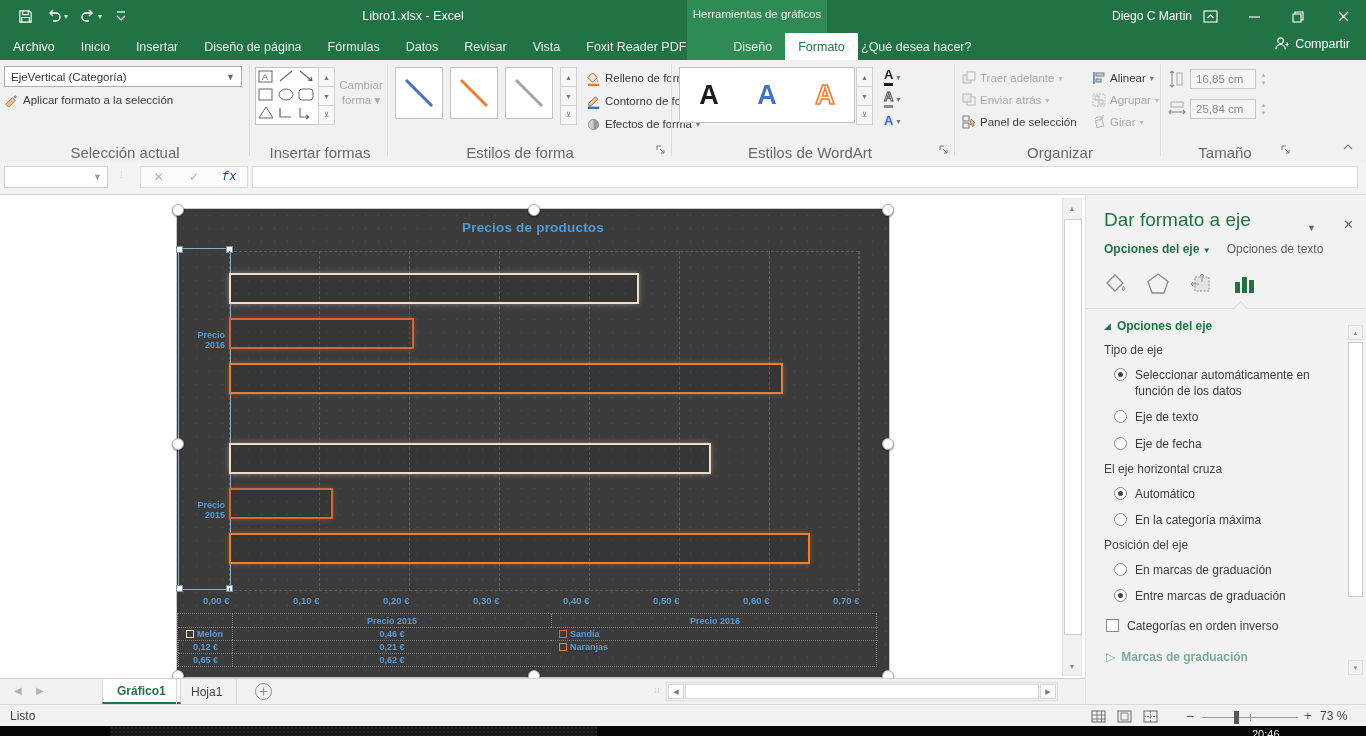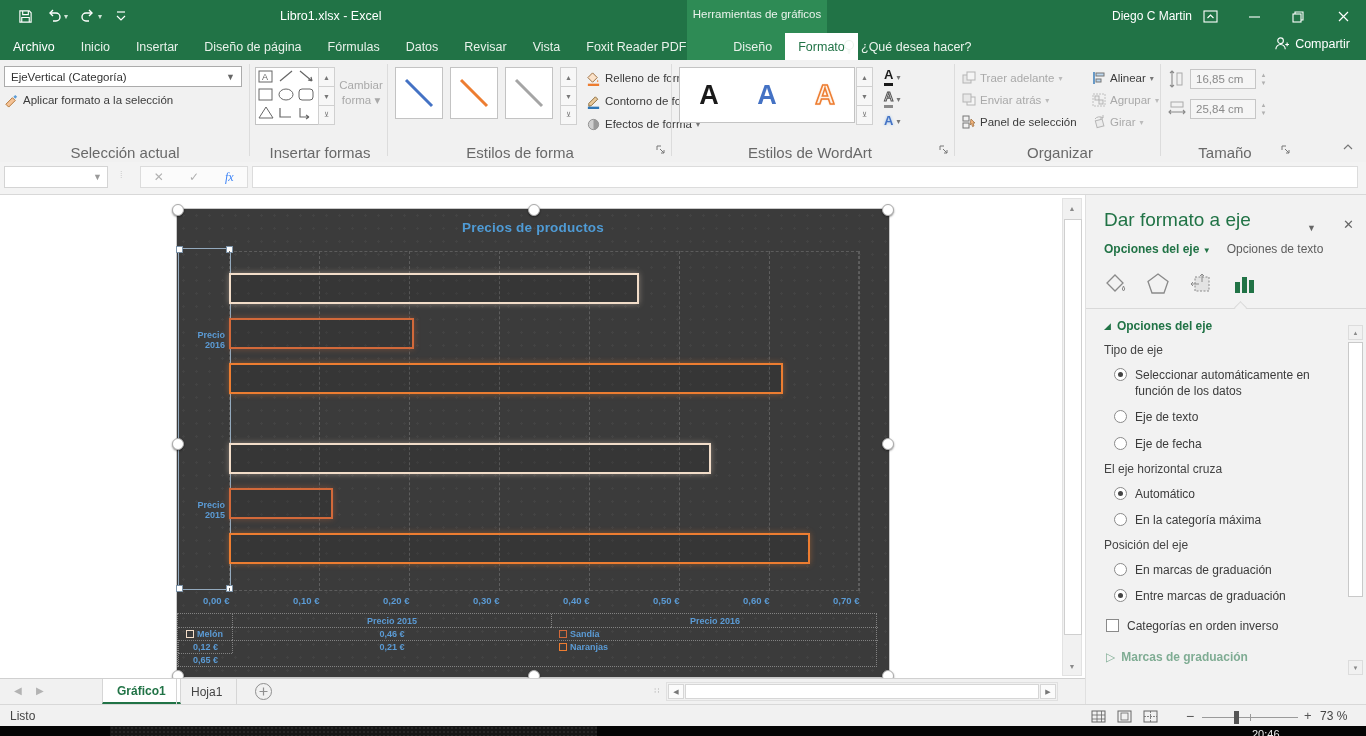--- a/index.html
+++ b/index.html
@@ -6,21 +6,21 @@
   #app{position:relative;width:1366px;height:736px;background:#fff;overflow:hidden;
        font-family:"Liberation Sans","DejaVu Sans",sans-serif;-webkit-font-smoothing:antialiased;}
   .abs{position:absolute;}
   
   #header{position:absolute;left:0;top:0;width:1366px;height:60px;background:#217346;}
   #ctxband{position:absolute;left:687px;top:0;width:140px;height:60px;background:#2e8b55;}
   #ctxband .lbl{position:absolute;left:0;top:8px;width:140px;text-align:center;color:#eaf3ec;font-size:11.5px;}
   #titlebar{position:absolute;left:0;top:0;width:1366px;height:33px;}
   .qatbtn{position:absolute;top:6px;height:20px;display:flex;align-items:center;gap:2px;color:#fff;}
   .caret{font-size:8px;color:#cfe3d6;}
-  #wintitle{position:absolute;left:280px;top:9px;width:266px;text-align:left;color:#fff;font-size:12.5px;}
+  #wintitle{position:absolute;left:280px;top:9px;width:266px;text-align:center;color:#fff;font-size:12.5px;}
   #username{position:absolute;left:1112px;top:9px;color:#fff;font-size:12px;}
   .winctl{position:absolute;top:0;width:44px;height:33px;display:flex;align-items:center;justify-content:center;color:#fff;}
   
   #tabrow{position:absolute;left:0;top:33px;width:1366px;height:27px;display:flex;align-items:stretch;}
   .rtab{padding:0 13px;display:flex;align-items:center;color:#e8f1ea;font-size:12.5px;white-space:nowrap;}
   .rtab.file{color:#fff;}
   .rtab.ctx1{margin-left:21px;}
   .rtab.active{background:#fff;color:#217346;}
   #tellme{position:absolute;left:843px;top:33px;height:27px;display:flex;align-items:center;gap:6px;color:#eaf3ec;font-size:12.5px;}
   #share{position:absolute;right:16px;top:36px;display:flex;align-items:center;gap:6px;color:#fff;font-size:12.5px;}
@@ -42,21 +42,21 @@
   .smallAbtn{display:flex;align-items:center;gap:3px;height:18px;}
   .spinfield{position:absolute;width:66px;height:20px;background:#f5f5f5;border:1px solid #c6c6c6;box-sizing:border-box;
              display:flex;align-items:center;padding-left:5px;color:#8a8a8a;font-size:11.5px;}
   .spinarrows{position:absolute;width:13px;height:20px;display:flex;flex-direction:column;align-items:center;justify-content:center;color:#b0b0b0;font-size:6px;line-height:1.4;}
   
   #fbar{position:absolute;left:0;top:162px;width:1366px;height:32px;background:#f3f3f3;border-bottom:1px solid #d8d8d8;}
   #namebox{position:absolute;left:4px;top:4px;width:104px;height:22px;background:#fff;border:1px solid #d4d4d4;box-sizing:border-box;display:flex;align-items:center;}
   #namebox .dd{margin-left:auto;color:#9a9a9a;font-size:9px;padding-right:5px;}
   #fxbtns{position:absolute;left:140px;top:4px;width:108px;height:22px;background:#fbfbfb;border:1px solid #dcdcdc;box-sizing:border-box;display:flex;}
   #fxbtns span{flex:1;display:flex;align-items:center;justify-content:center;color:#b0b0b0;font-size:12px;}
-  #fxbtns .fx{font-family:Liberation Serif, serif;font-style:italic;color:#3b82f6;}
+  #fxbtns .fx{font-family:Liberation Mono, monospace;font-style:italic;color:#0c4a6e;}
   #finput{position:absolute;left:252px;top:4px;width:1106px;height:22px;background:#fff;border:1px solid #dcdcdc;box-sizing:border-box;}
   
   #worksheet{position:absolute;left:0;top:195px;width:1085px;height:483px;background:#fff;}
   
   #chart{position:absolute;left:176px;top:13px;width:712px;height:468px;background:#3b3b3b;border:1px solid #c9c9c9;
          background-image:radial-gradient(rgba(255,255,255,0.045) 1px,transparent 1.4px);background-size:13px 13px;}
   #ctitle{position:absolute;left:0;top:11px;width:712px;text-align:center;color:#4f9bd5;font-size:13.5px;font-weight:600;letter-spacing:.2px;}
   #plot{position:absolute;left:52px;top:42px;width:630px;height:340px;border:1px dashed #5c5c5c;box-sizing:border-box;}
   .gline{position:absolute;width:0;border-left:1px dashed #5e5e5e;}
   .bar{position:absolute;height:31px;border:2px solid;box-sizing:border-box;background:rgba(0,0,0,0.08);}
@@ -475,20 +475,21 @@
             <span class="swatch" style="border-color: rgb(210, 105, 58);"></span>
             <span>Sandía</span>
           </div>
           <div class="tc vline">0,12 €</div>
           <div class="tc vline">0,21 €</div>
           <div class="tc legend">
             <span class="swatch" style="border-color: rgb(237, 125, 49);"></span>
             <span>Naranjas</span>
           </div>
           <div class="tc vline">0,65 €</div>
+          <div class="tc vline">0,62 €</div>
         </div>
 
       <div id="axissel">
         <div class="sqh" style="left:-3px;top:-3px;"></div>
         <div class="sqh" style="right:-3px;top:-3px;"></div>
         <div class="sqh" style="left:-3px;bottom:-3px;"></div>
         <div class="sqh" style="right:-3px;bottom:-3px;"></div>
       </div>
 
       <div class="hdl" style="left:-5px;top:-5px;"></div>

